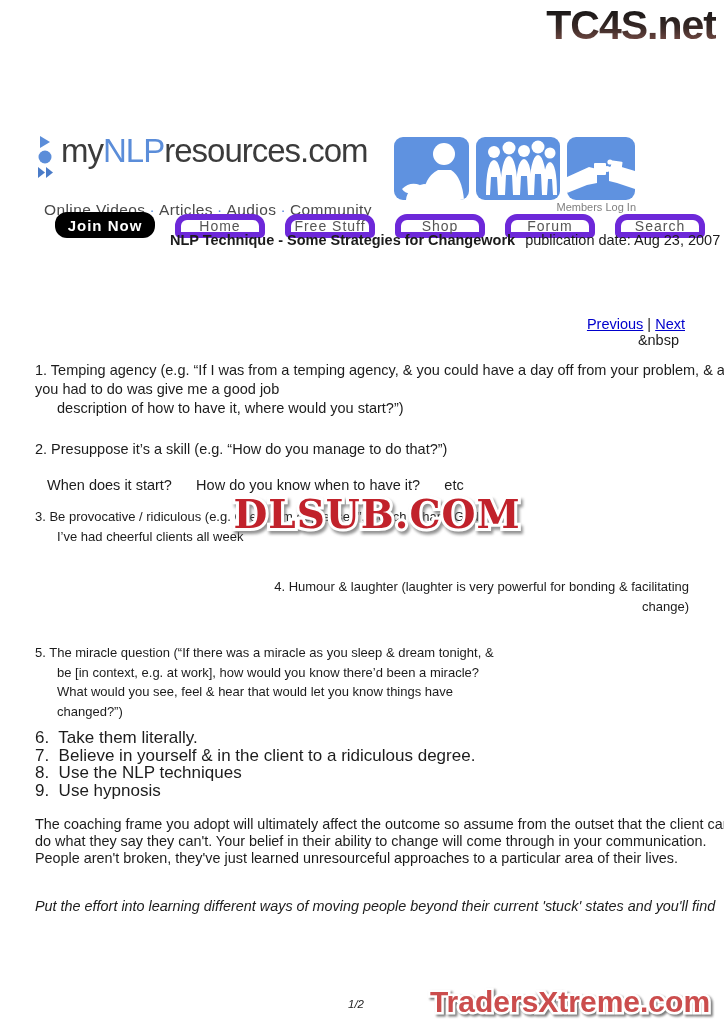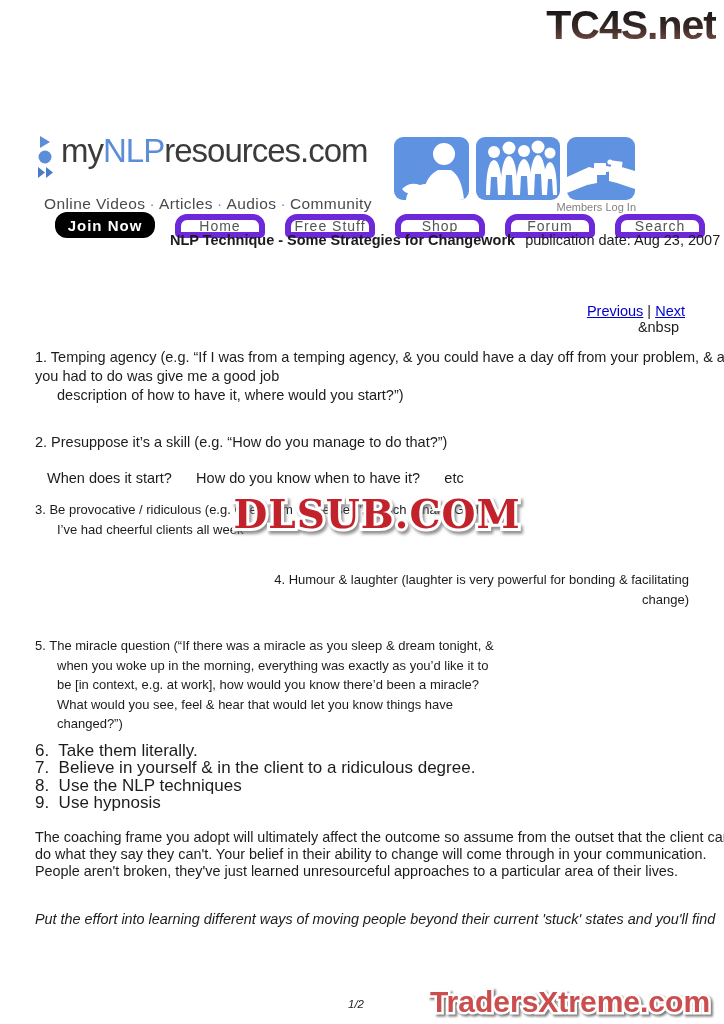--- a/index.html
+++ b/index.html
@@ -12,21 +12,21 @@
           background:linear-gradient(180deg,#161616 15%, #3a2a27 55%, #8a564e 95%);
           -webkit-background-clip:text; background-clip:text; color:transparent;
           font-family:"Liberation Sans", sans-serif; }
 
   
   .logo-block { position:absolute; left:36px; top:133px; cursor:pointer; }
   .logo-row { display:flex; align-items:flex-start; }
   .logo-icon { width:22px; height:48px; margin-right:3px; margin-top:2px; }
   .logo-text { font-size:33px; letter-spacing:-1px; color:#3b3b3b; font-weight:500; line-height:1.1; }
   .logo-text .nlp { color:#5b8dd9; }
-  .tagline { margin-top:12px; margin-left:8px; font-size:15.5px; color:#4a4a4a; letter-spacing:0.4px; }
+  .tagline { margin-top:18px; margin-left:8px; font-size:15.5px; color:#4a4a4a; letter-spacing:0.4px; }
   .tagline .dot { color:#5b8dd9; padding:0 4px; }
 
   
   .tiles { position:absolute; left:394px; top:137px; display:flex; gap:7px; }
   .tile { background:#5f92e0; border-radius:9px; overflow:hidden; }
   .tile svg { display:block; }
   .members-login { position:absolute; left:520px; top:201px; width:116px; text-align:right;
                    font-size:11px; color:#808080; cursor:pointer; }
 
   
@@ -43,27 +43,27 @@
   .title-line .title { font-weight:bold; }
   .title-line .pub { margin-left:10px; }
 
   
   .content { position:absolute; left:35px; top:296px; width:654px; }
   .t14 { font-size:14.5px; line-height:19px; white-space:nowrap; }
   .t13 { font-size:13px; line-height:19.5px; white-space:nowrap; }
   .pline { font-size:14.4px; line-height:17px; white-space:nowrap; }
   .l69 { font-size:17px; line-height:17.5px; white-space:pre; }
   .ind { padding-left:22px; }
-  .pagination { text-align:right; font-size:14.5px; padding-right:4px; margin-top:7px; }
+  .pagination { text-align:right; font-size:14.5px; padding-right:4px; margin-top:20px; }
   .pagination a { color:#0000cc; text-decoration:underline; cursor:pointer; }
   .amp-line { text-align:right; font-size:14.5px; padding-right:10px; line-height:17px; }
   .whenline { font-size:14.5px; white-space:pre; padding-left:12px; }
 
   .m-item1 { margin-top:12px; }
-  .m-item2 { margin-top:28px; }
+  .m-item2 { margin-top:22px; }
   .m-when  { margin-top:18px; }
   .m-item3 { margin-top:14px; }
   .m-item4 { margin-top:31px;text-align:right; }
   .m-item5 { margin-top:27px; }
   .m-list69{ margin-top:8px; }
   .m-para1 { margin-top:15px; }
   .m-para2 { margin-top:17px; }
   .m-para3 { margin-top:31px;font-style:italic; }
 
   
@@ -167,21 +167,20 @@
       <div class="t13 ind">I’ve had cheerful clients all week</div>
     </div>
 
     <div class="m-item4">
       <div class="t13">4. Humour &amp; laughter (laughter is very powerful for bonding &amp; facilitating</div>
       <div class="t13 ind">change)</div>
     </div>
 
     <div class="m-item5">
       <div class="t13">5. The miracle question (“If there was a miracle as you sleep &amp; dream tonight, &amp;</div>
-      <div class="t13 ind">when you woke up in the morning, everything was exactly as you’d like it to</div>
       <div class="t13 ind">be [in context, e.g. at work], how would you know there’d been a miracle?</div>
       <div class="t13 ind">What would you see, feel &amp; hear that would let you know things have</div>
       <div class="t13 ind">changed?”)</div>
     </div>
 
     <div class="m-list69">
       <div class="l69">6.  Take them literally.</div>
       <div class="l69">7.  Believe in yourself &amp; in the client to a ridiculous degree.</div>
       <div class="l69">8.  Use the NLP techniques</div>
       <div class="l69">9.  Use hypnosis</div>

